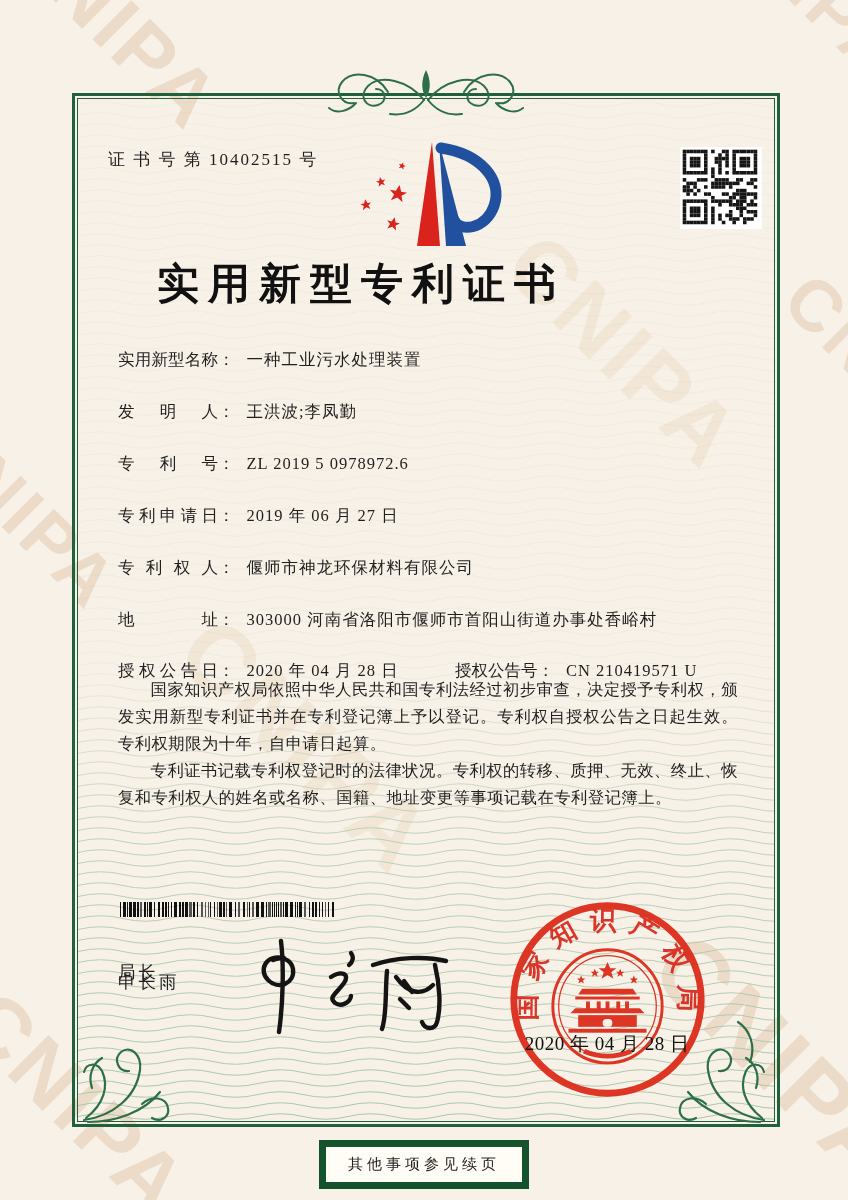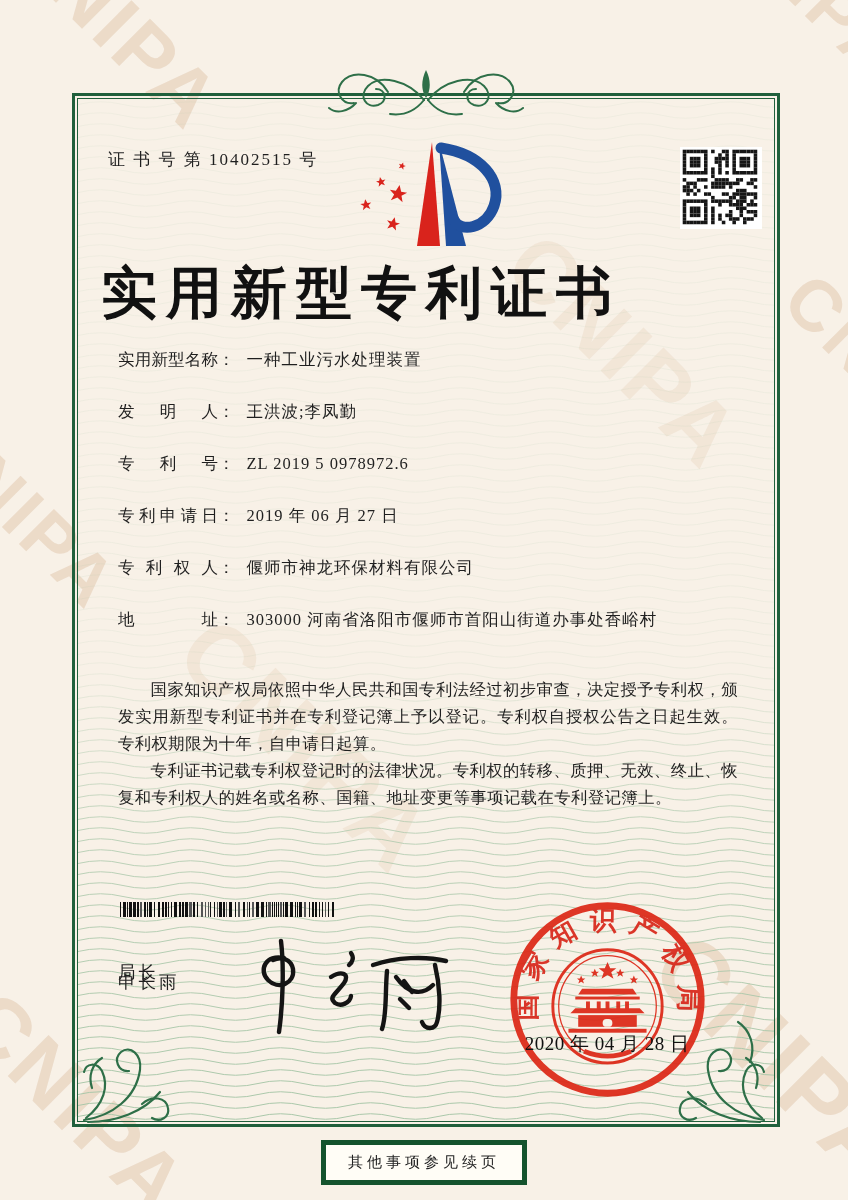--- a/index.html
+++ b/index.html
@@ -25,21 +25,21 @@
   .waves{position:absolute;left:78px;top:99px;width:696px;height:1022px;
     -webkit-mask-image:linear-gradient(180deg,rgba(0,0,0,.10) 0%,rgba(0,0,0,.12) 55%,rgba(0,0,0,.75) 72%,#000 100%);
     mask-image:linear-gradient(180deg,rgba(0,0,0,.10) 0%,rgba(0,0,0,.12) 55%,rgba(0,0,0,.75) 72%,#000 100%);
   }
   .ornament{position:absolute;}
   
   .cert-no{position:absolute;left:108px;top:148px;font-size:17px;letter-spacing:2px;}
   .logo{position:absolute;left:352px;top:134px;}
   .qr{position:absolute;left:680px;top:147px;width:82px;height:82px;background:#ffffff;}
   .title{position:absolute;left:72px;top:256px;width:578px;text-align:center;
-    font-size:56px;font-weight:700;letter-spacing:9px;color:#111;}
+    font-size:42px;font-weight:700;letter-spacing:9px;color:#111;}
   
   .fields{position:absolute;left:118px;top:349px;width:630px;font-size:16.5px;}
   .frow{margin-bottom:30px;line-height:22px;white-space:nowrap;}
   .flabel{display:inline-block;width:100px;text-align:justify;text-align-last:justify;}
   .fvalue{margin-left:12px;letter-spacing:1px;}
   .grant-row{position:absolute;left:118px;top:660px;width:640px;font-size:16.5px;
     display:flex;white-space:nowrap;line-height:22px;}
   .grant-a{width:337px;flex:none;}
   
   .paras{position:absolute;left:118px;top:676px;width:620px;font-size:16.3px;
@@ -49,21 +49,21 @@
   .barcode{position:absolute;left:120px;top:902px;}
   .signer-title{position:absolute;left:118px;top:960px;font-size:17.5px;letter-spacing:3px;}
   .signer-name{position:absolute;left:118px;top:970px;font-size:17.5px;letter-spacing:3px;}
   .signature{position:absolute;left:238px;top:936px;}
   .seal{position:absolute;left:505px;top:897px;}
   .seal-date{position:absolute;left:512px;top:1031px;width:190px;text-align:center;
     font-size:19px;color:#111;letter-spacing:0.5px;white-space:nowrap;}
   .page-info{position:absolute;left:72px;top:1095px;width:708px;text-align:center;
     font-size:15px;letter-spacing:2px;}
   .note-box{position:absolute;left:50%;transform:translateX(-50%);top:1140px;
-    background:#fffdf6;border:5px solid #14532d;padding:8px 22px;
+    background:#fffdf6;border:7px solid #14532d;padding:8px 22px;
     font-size:15px;letter-spacing:4px;white-space:nowrap;}
 </style>
 </head>
 <body>
 
 <div class="page">
 
   <span class="wm" style="left:-18px;top:-24px;font-size:80px;">CNIPA</span>
   <span class="wm" style="left:688px;top:-58px;font-size:72px;">CNIPA</span>
   <span class="wm" style="left:762px;top:330px;font-size:72px;">CNIPA</span>
@@ -389,20 +389,22 @@
     </div>
     <div class="frow">
       <span class="flabel">专利权人</span><span>：</span><span class="fvalue">偃师市神龙环保材料有限公司</span>
     </div>
     <div class="frow">
       <span class="flabel">地址</span><span>：</span><span class="fvalue">303000 河南省洛阳市偃师市首阳山街道办事处香峪村</span>
     </div>
   </div>
 
   <div class="grant-row">
+    <span class="grant-a"><span class="flabel">授权公告日</span><span>：</span><span class="fvalue">2020 年 04 月 28 日</span></span>
+    <span><span>授权公告号</span><span>：</span><span class="fvalue">CN 210419571 U</span></span>
   </div>
 
   <div class="paras">
     <p>国家知识产权局依照中华人民共和国专利法经过初步审查，决定授予专利权，颁发实用新型专利证书并在专利登记簿上予以登记。专利权自授权公告之日起生效。专利权期限为十年，自申请日起算。</p>
     <p>专利证书记载专利权登记时的法律状况。专利权的转移、质押、无效、终止、恢复和专利权人的姓名或名称、国籍、地址变更等事项记载在专利登记簿上。</p>
   </div>
 
   <svg class="barcode" id="barcode-svg" width="216" height="15">
       <rect x="0" y="0" width="1" height="15" fill="#111"></rect>
       <rect x="3" y="0" width="3" height="15" fill="#111"></rect>

